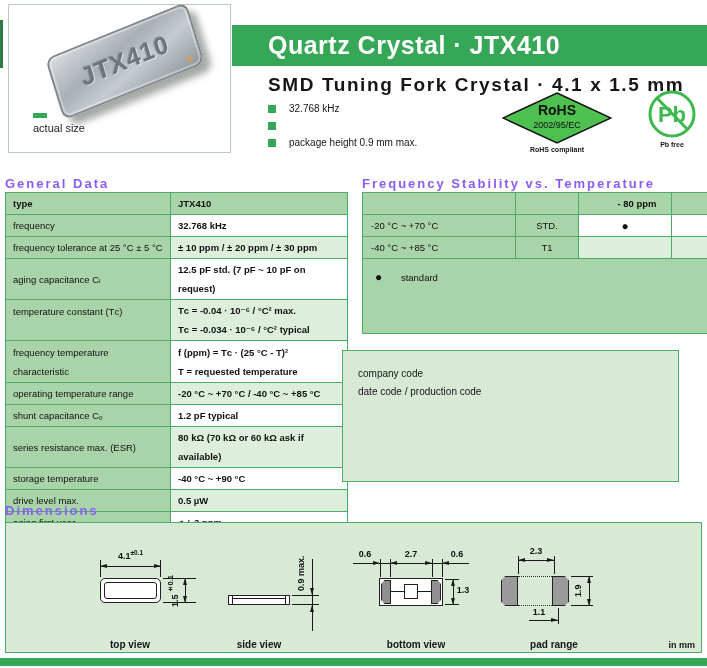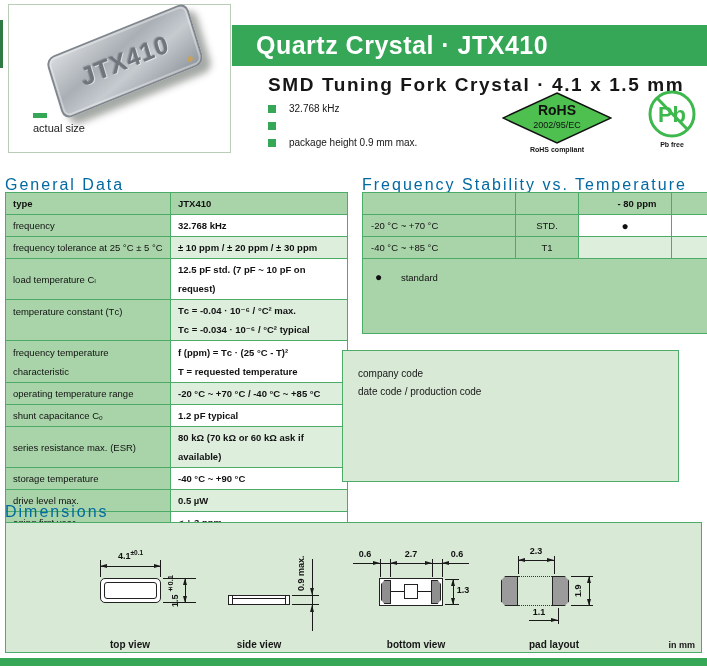--- a/index.html
+++ b/index.html
@@ -21,30 +21,30 @@
         box-shadow:6px 9px 7px rgba(55,65,55,.45), inset 0 0 0 2px rgba(255,255,255,.35);}
   .chip-label{position:absolute;left:0;top:0;width:100%;height:100%;line-height:58px;text-align:center;
         font-size:25px;font-weight:bold;letter-spacing:1px;color:#6e757c;
         text-shadow:1px 1px 0 rgba(255,255,255,.55), -1px -1px 1px rgba(0,0,0,.22);}
   .chip-pin{position:absolute;right:8px;bottom:5px;width:6px;height:5px;border-radius:50%;background:#c9a15a;}
   .size-marker{position:absolute;left:24px;top:108px;width:14px;height:5px;background:var(--green);}
   .size-label{position:absolute;left:24px;top:117px;font-size:11px;color:#222;}
 
   
   .title-bar{left:232px;top:25px;width:475px;height:41px;background:var(--green);box-sizing:border-box;
-        color:#fff;font-size:25px;font-weight:bold;line-height:41px;padding-left:24px;letter-spacing:.5px;}
+        color:#fff;font-size:25px;font-weight:bold;line-height:41px;padding-left:36px;letter-spacing:.5px;}
   .subtitle{left:268px;top:74px;font-size:19px;font-weight:bold;letter-spacing:1.6px;}
   .bullets{left:268px;top:100px;}
   .bullet-row{display:flex;align-items:center;height:17px;}
   .bullet-sq{width:8px;height:8px;background:var(--green);margin-right:13px;flex:none;}
   .bullet-tx{font-size:10px;}
   .badge-caption{position:absolute;text-align:center;font-size:7px;font-weight:bold;}
 
   
-  .sec-h{font-size:16px;font-weight:normal;letter-spacing:2px;color:#0369a1;}
+  .sec-h{font-size:13px;font-weight:bold;letter-spacing:2px;color:#8b5cf6;}
 
   
   table{border-collapse:collapse;table-layout:fixed;}
   td{border:1.5px solid var(--tborder);font-size:9.5px;color:#111;vertical-align:middle;
      padding:1px 7px;line-height:19px;overflow:hidden;}
   .gd{left:5px;top:192px;width:343px;}
   .gd .lbl{width:150px;background:var(--cellgreen);margin-top:32px;}
   .gd .val{font-weight:bold;white-space:pre-line;}
   .gd .hdr{font-weight:bold;}
   .gd .grn{background:var(--cellgreen);}
@@ -143,21 +143,21 @@
         </tr>
       <tr>
         <td class="lbl">frequency</td>
         <td class="val wht">32.768 kHz</td>
         </tr>
       <tr>
         <td class="lbl">frequency tolerance at 25 °C ± 5 °C</td>
         <td class="val lgt">± 10 ppm / ± 20 ppm / ± 30 ppm</td>
         </tr>
       <tr>
-        <td class="lbl">load temperature Cₗ</td>
+        <td class="lbl">aging capacitance Cₗ</td>
         <td class="val wht">12.5 pF std. (7 pF ~ 10 pF on request)</td>
         </tr>
       <tr>
         <td class="lbl top">temperature constant (Tᴄ)</td>
         <td class="val lgt">Tᴄ = -0.04 · 10⁻⁶ / °C² max.
 Tᴄ = -0.034 · 10⁻⁶ / °C² typical</td>
         </tr>
       <tr>
         <td class="lbl top">frequency temperature characteristic</td>
         <td class="val wht">f (ppm) = Tᴄ · (25 °C - T)²
@@ -300,19 +300,19 @@
     <div class="dh" style="left:565px;top:53px;width:22px;"></div>
     <div class="dh" style="left:565px;top:82px;width:22px;"></div>
     <div class="dv" style="left:583px;top:53px;height:30px;"></div>
     <div class="tri u" style="left:580.5px;top:53px;"></div>
     <div class="tri d" style="left:580.5px;top:76px;"></div>
     <div class="vtext" style="left:567px;top:54px;height:28px;">1.9</div>
     <div class="dim" style="left:518px;top:84px;width:30px;">1.1</div>
     <div class="dh" style="left:523px;top:97px;width:29px;"></div>
     <div class="tri r" style="left:545px;top:94.5px;"></div>
     <div class="dv" style="left:552px;top:85px;height:16px;"></div>
-    <div class="view-label" style="left:508px;width:80px;">pad layout</div>
+    <div class="view-label" style="left:508px;width:80px;">pad range</div>
 
     <div class="inmm">in mm</div>
   </div>
 
   <div class="abs footer-bar"></div>
 </div>
 
 </body></html>

